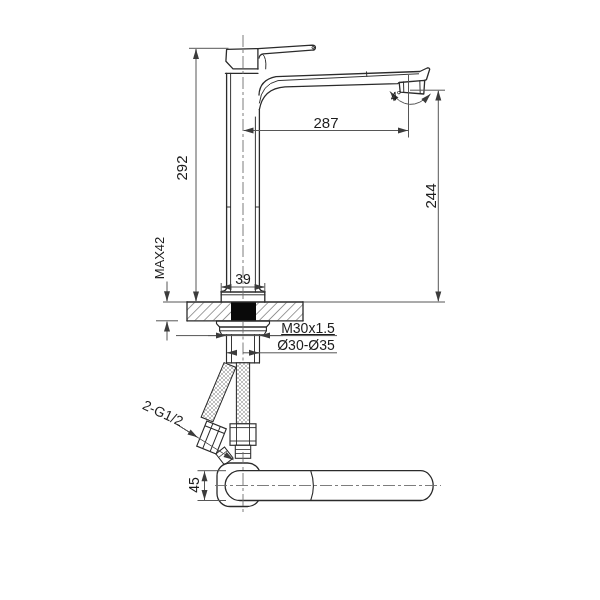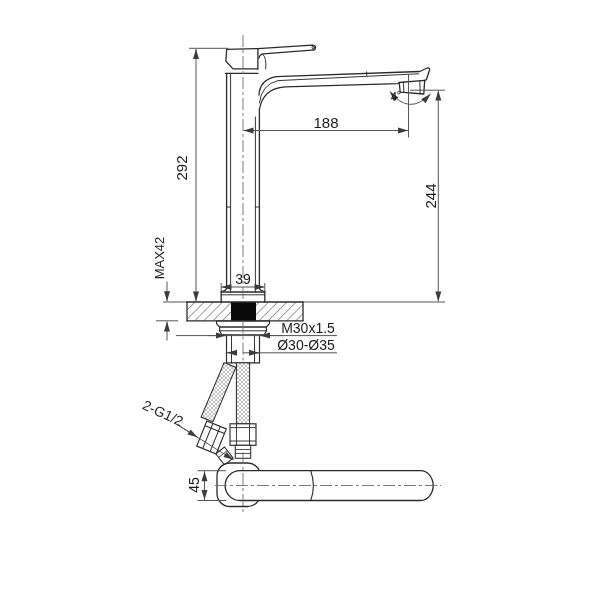--- a/index.html
+++ b/index.html
@@ -175,21 +175,21 @@
     <line x1="177" y1="424.5" x2="233.5" y2="459.8" marker-end="url(#arr)"></line>
     <line x1="179" y1="425.7" x2="197.5" y2="437.3" marker-end="url(#arr)"></line>
 
     <path d="M390,91.5 Q409,116 430.5,94" marker-start="url(#arr)" marker-end="url(#arr)"></path>
   </g>
 </svg>
 
 <span class="lbl fs15 r90" style="left:181px;top:168px;">292</span>
 <span class="lbl fs13 r90" style="left:159px;top:258px;">MAX42</span>
 <span class="lbl fs14" style="left:243px;top:279px;">39</span>
-<span class="lbl fs15" style="left:326px;top:122px;">188</span>
+<span class="lbl fs15" style="left:326px;top:122px;">287</span>
 <span class="lbl fs15 r90" style="left:430px;top:196px;">244</span>
 <span class="lbl fs12" style="left:396px;top:96px;transform:translate(-50%,-50%) rotate(-14deg);font-style:italic;">4°</span>
-<span class="lbl fs14" style="left:308px;top:328px;">M30x1.5</span>
+<span class="lbl fs14" style="left:308px;top:328px;text-decoration:underline;">M30x1.5</span>
 <span class="lbl fs14" style="left:306px;top:345px;text-align:center;">Ø30-Ø35</span>
 <span class="lbl fs14" style="left:163px;top:413px;transform:translate(-50%,-50%) rotate(25deg);">2-G1/2</span>
 <span class="lbl fs14 r90" style="left:194px;top:485px;">45</span>
 
 </div>
 
 </body></html>

